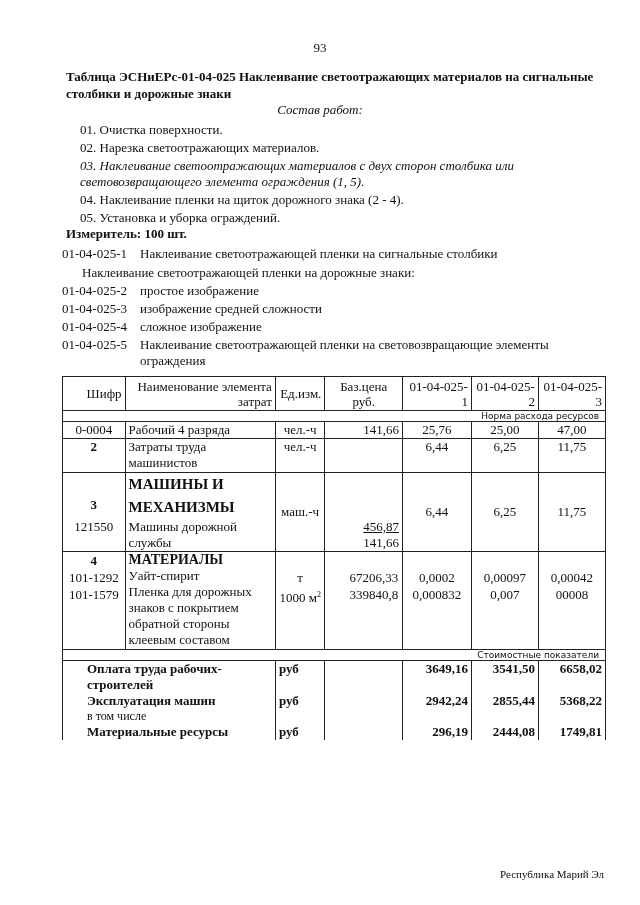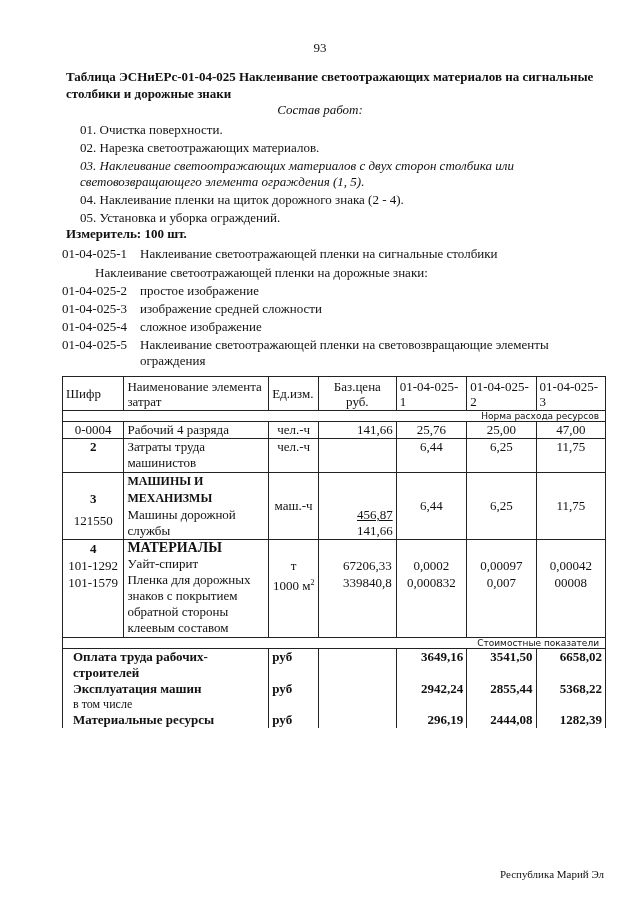--- a/index.html
+++ b/index.html
@@ -7,37 +7,37 @@
          font-family:"Liberation Serif", "DejaVu Serif", serif; color:#111; font-size:13px; }
   .abs { position:absolute; }
   .page-number { top:40px; left:0; width:640px; text-align:center; font-size:13px; }
   .title { top:68px; left:66px; width:540px; font-weight:bold; font-size:13px; line-height:17px; }
   .subtitle { top:102px; left:0; width:640px; text-align:center; font-style:italic; font-size:13px; }
   .work-item { left:80px; font-size:13px; line-height:16px; }
   .meter { top:226px; left:66px; font-weight:bold; font-size:13px; }
   .code-line { left:62px; font-size:13px; line-height:16px; }
   .code-line .code { display:inline-block; width:78px; }
   .code-line .desc { display:inline-block; vertical-align:top; width:420px; }
-  .sub-intro { top:265px; left:82px; font-size:13px;margin-left:13px; }
+  .sub-intro { top:265px; left:82px; font-size:13px; }
 
   table.norm { position:absolute; top:376px; left:62px; width:544px; border-collapse:collapse;
                font-size:13px; }
   table.norm td, table.norm th { border:1px solid #222; padding:0 3px; vertical-align:top; font-weight:normal; }
-  table.norm th { text-align:left; vertical-align:middle; height:33px; line-height:15px; }
+  table.norm th { text-align:right; vertical-align:middle; height:33px; line-height:15px; }
   .c-code { width:58px; text-align:center; }
   .c-name { width:148px; }
   .c-unit { width:43px; text-align:center; }
   .c-price { width:50px; text-align:right; }
   .c-val { width:67px; text-align:center; }
   .section-label { font-family:"DejaVu Sans", sans-serif; font-size:9px; text-align:right; padding-right:6px !important; }
   .bold { font-weight:bold !important; }
   .underline { text-decoration:underline; }
   td.right { text-align:right; }
   .sum td { border-top:none !important; border-bottom:none !important; }
-  .sum .nm { padding-left:10px; }
+  .sum .nm { padding-left:24px; }
   .footer { top:868px; left:500px; font-size:11px; }
   sup { font-size:8px; }
 </style>
 </head>
 <body>
 
 <div class="abs page-number">93</div>
 <div class="abs title">Таблица  ЭСНиЕРс-01-04-025  Наклеивание светоотражающих материалов на сигнальные столбики и дорожные знаки</div>
 <div class="abs subtitle">Состав работ:</div>
 
@@ -97,21 +97,21 @@
     <td class="c-val">6,44</td>
     <td class="c-val">6,25</td>
     <td class="c-val">11,75</td>
   </tr>
   <tr>
     <td class="c-code" style="vertical-align:middle;">
       <div class="bold" style="margin-top:8px;">3</div>
       <div style="margin-top:6px;">121550</div>
     </td>
     <td>
-      <div class="bold" style="font-size:12px; line-height:17px;">МАШИНЫ И МЕХАНИЗМЫ</div>
+      <div class="bold" style="font-size:15px; line-height:23px;">МАШИНЫ И МЕХАНИЗМЫ</div>
       <div>Машины дорожной службы</div>
     </td>
     <td class="c-unit" style="vertical-align:middle;">маш.-ч</td>
     <td class="c-price" style="vertical-align:bottom;padding-left:20px;">
       <div class="underline">456,87</div>
       <div>141,66</div>
     </td>
     <td class="c-val" style="vertical-align:middle;">6,44</td>
     <td class="c-val" style="vertical-align:middle;">6,25</td>
     <td class="c-val" style="vertical-align:middle;">11,75</td>
@@ -180,18 +180,18 @@
         <td></td>
         <td></td>
         <td></td>
   </tr>
   <tr class="sum">
     <td colspan="2" class="nm bold">Материальные ресурсы</td>
     <td class="c-unit bold" style="text-align:left;">руб</td>
     <td class="c-price"></td>
     <td class="right bold">296,19</td>
     <td class="right bold">2444,08</td>
-    <td class="right bold">1282,39</td>
+    <td class="right bold">1749,81</td>
   </tr>
 </tbody>
   </table>
 
 <div class="abs footer">Республика Марий Эл</div>
 
 </body></html>

